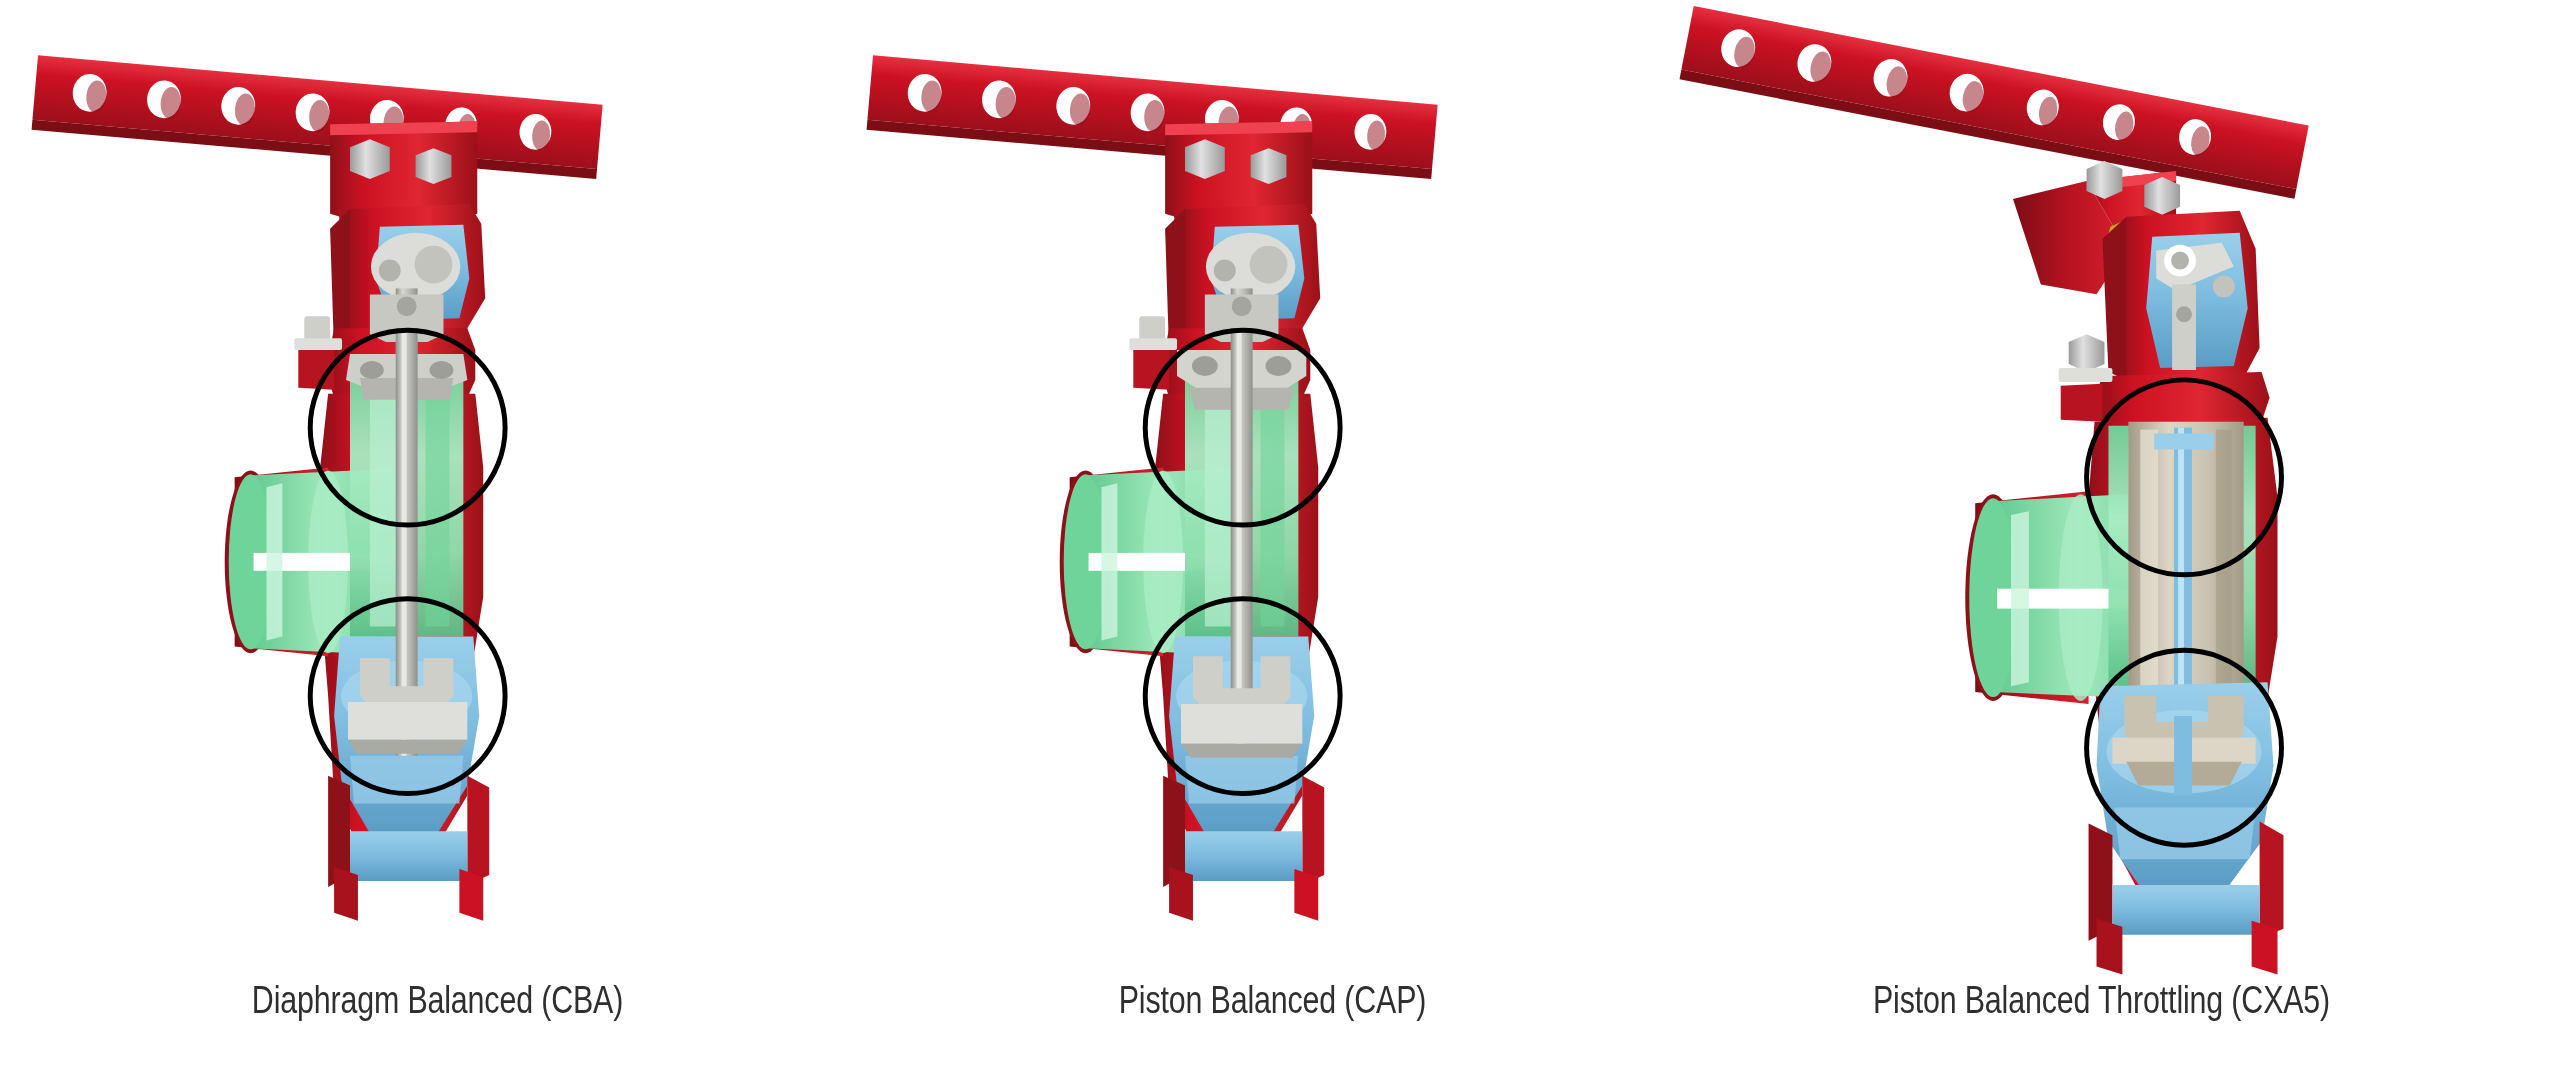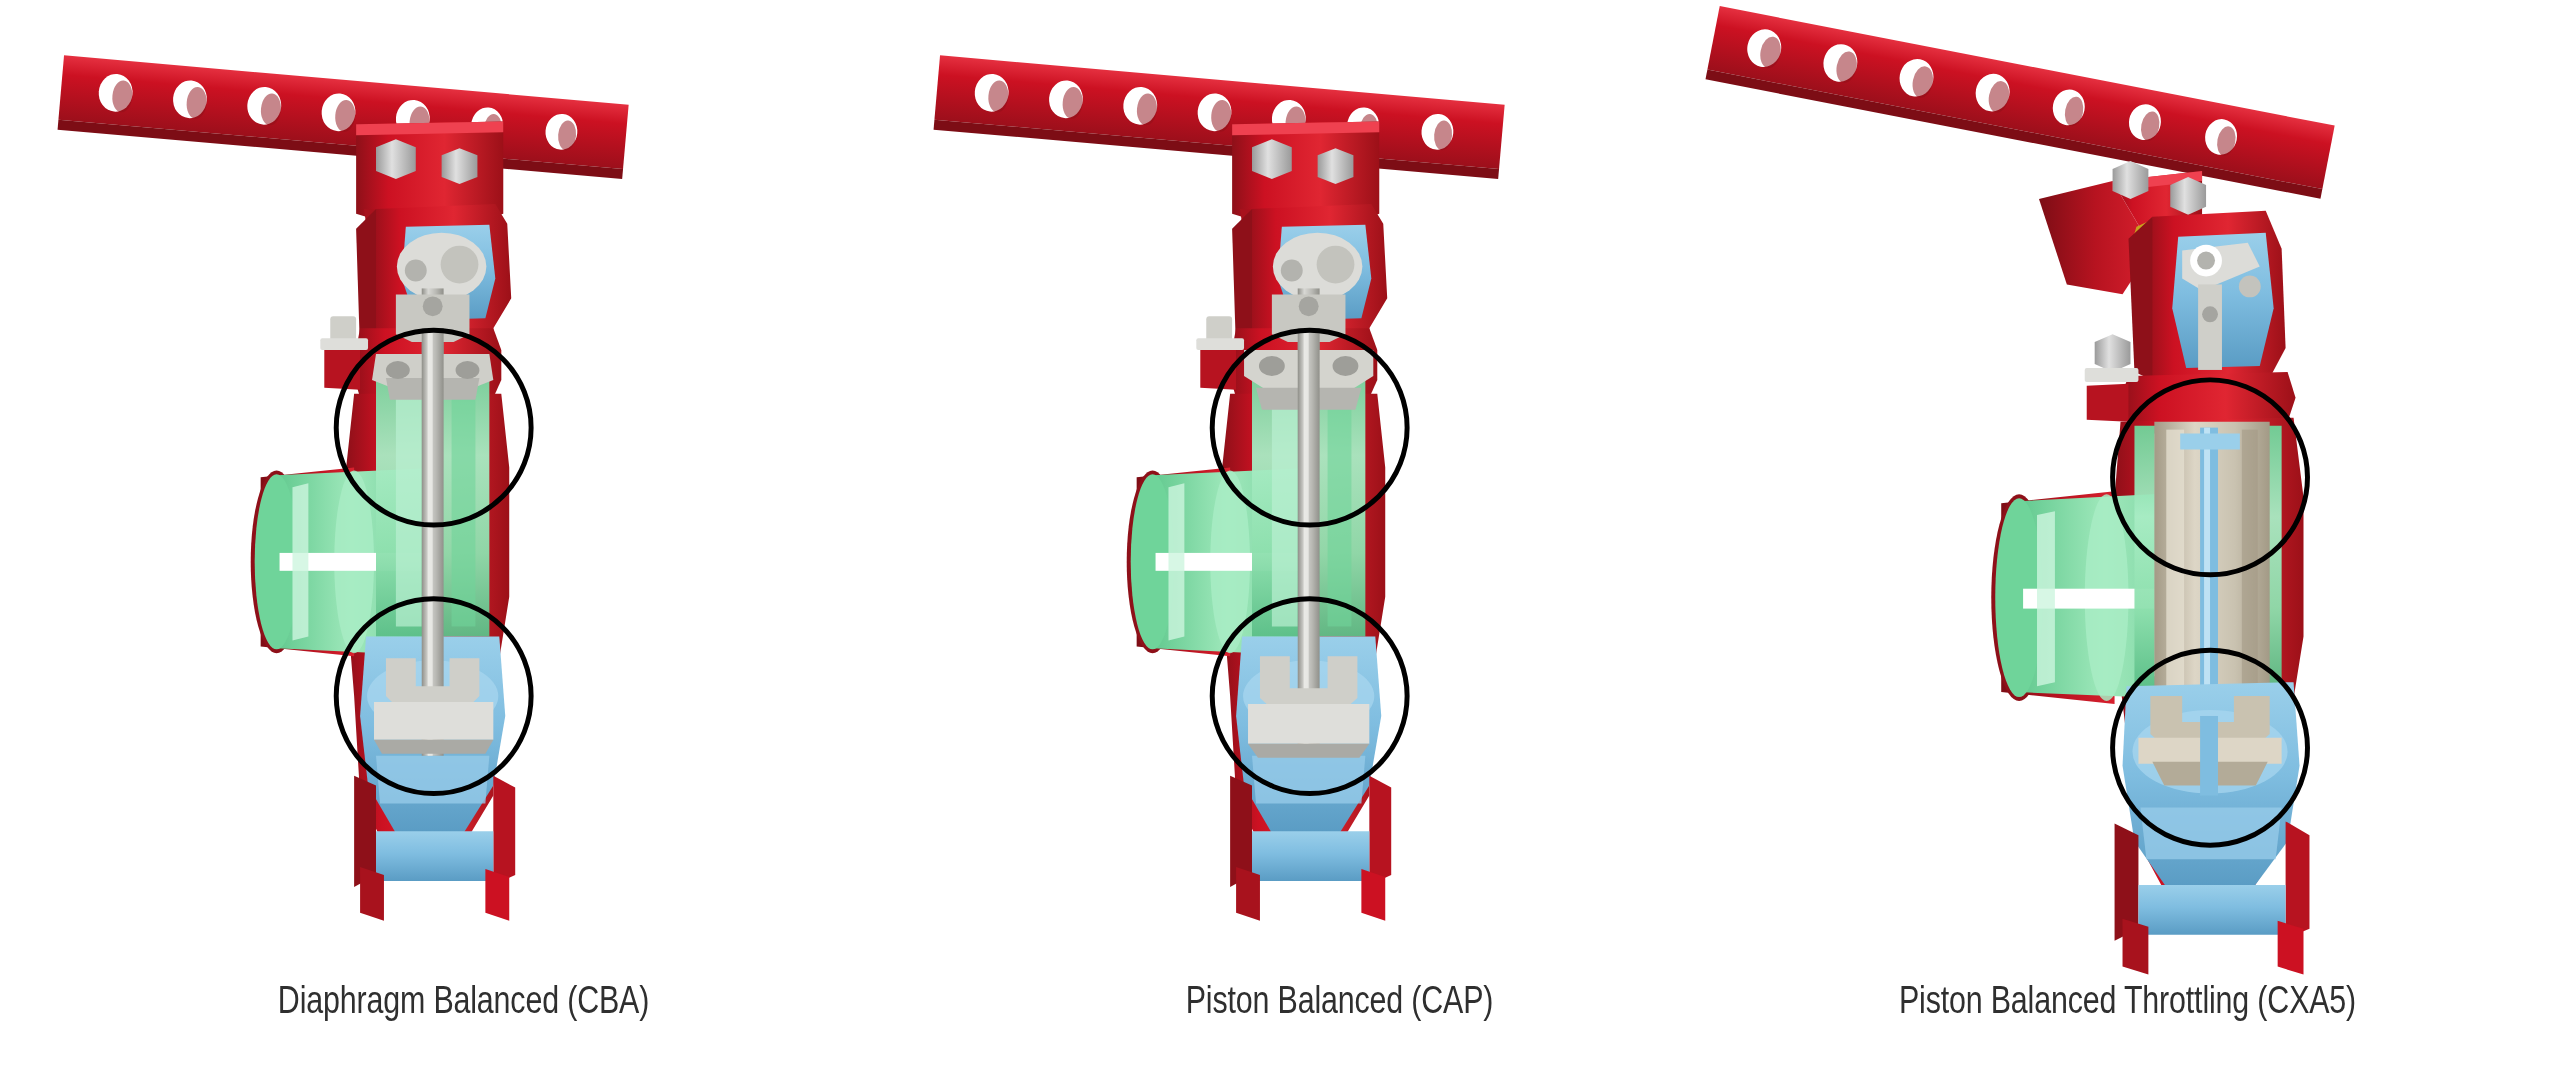--- a/index.html
+++ b/index.html
@@ -16,21 +16,20 @@
   #figure {
     position: relative;
     width: 2576px;
     height: 1074px;
     background: #ffffff;
   }
   .valve-panel {
     position: absolute;
     top: 0;
     height: 1074px;
-    margin-left: 26px;
   }
   .valve-svg {
     position: absolute;
     top: 0;
     left: 0;
     display: block;
   }
   .caption {
     position: absolute;
     left: 0;
@@ -212,21 +211,21 @@
         <path d="M350 744 L470 744 L462 758 L358 758 Z" fill="#aaaaa5"></path>
       </g>
 
       <circle cx="410" cy="430" r="98" fill="none" stroke="#000000" stroke-width="5"></circle>
       <circle cx="410" cy="700" r="98" fill="none" stroke="#000000" stroke-width="5"></circle>
     </svg>
 
     <div class="caption" id="cap-0" style="top:979px;">Diaphragm Balanced (CBA)</div>
   </div>
 
-  <div class="valve-panel" id="panel-1" style="left: 876px; width: 875px;">
+  <div class="valve-panel" id="panel-1" style="left: 835px; width: 875px;">
     <svg class="valve-svg" width="875" height="1074" viewBox="0 0 880 1080" xmlns="http://www.w3.org/2000/svg">
       <defs>
         <linearGradient id="g2-lever" x1="0" y1="0" x2="0" y2="1">
           <stop offset="0%" stop-color="#e53040"></stop>
           <stop offset="30%" stop-color="#cc1122"></stop>
           <stop offset="100%" stop-color="#9c0f1b"></stop>
         </linearGradient>
         <linearGradient id="g2-body" x1="0" y1="0" x2="1" y2="0">
           <stop offset="0%" stop-color="#8e1019"></stop>
           <stop offset="22%" stop-color="#cc1122"></stop>

